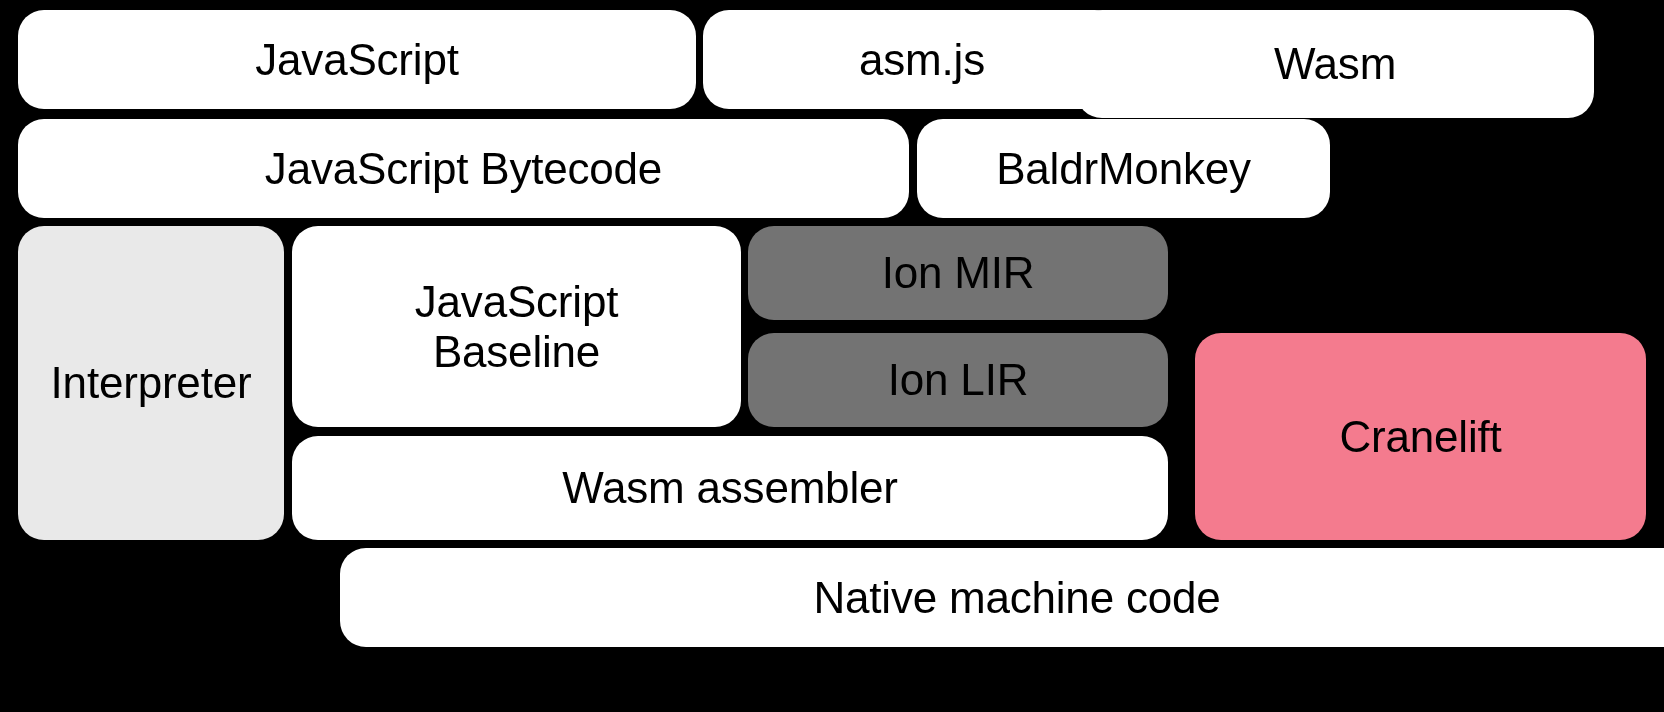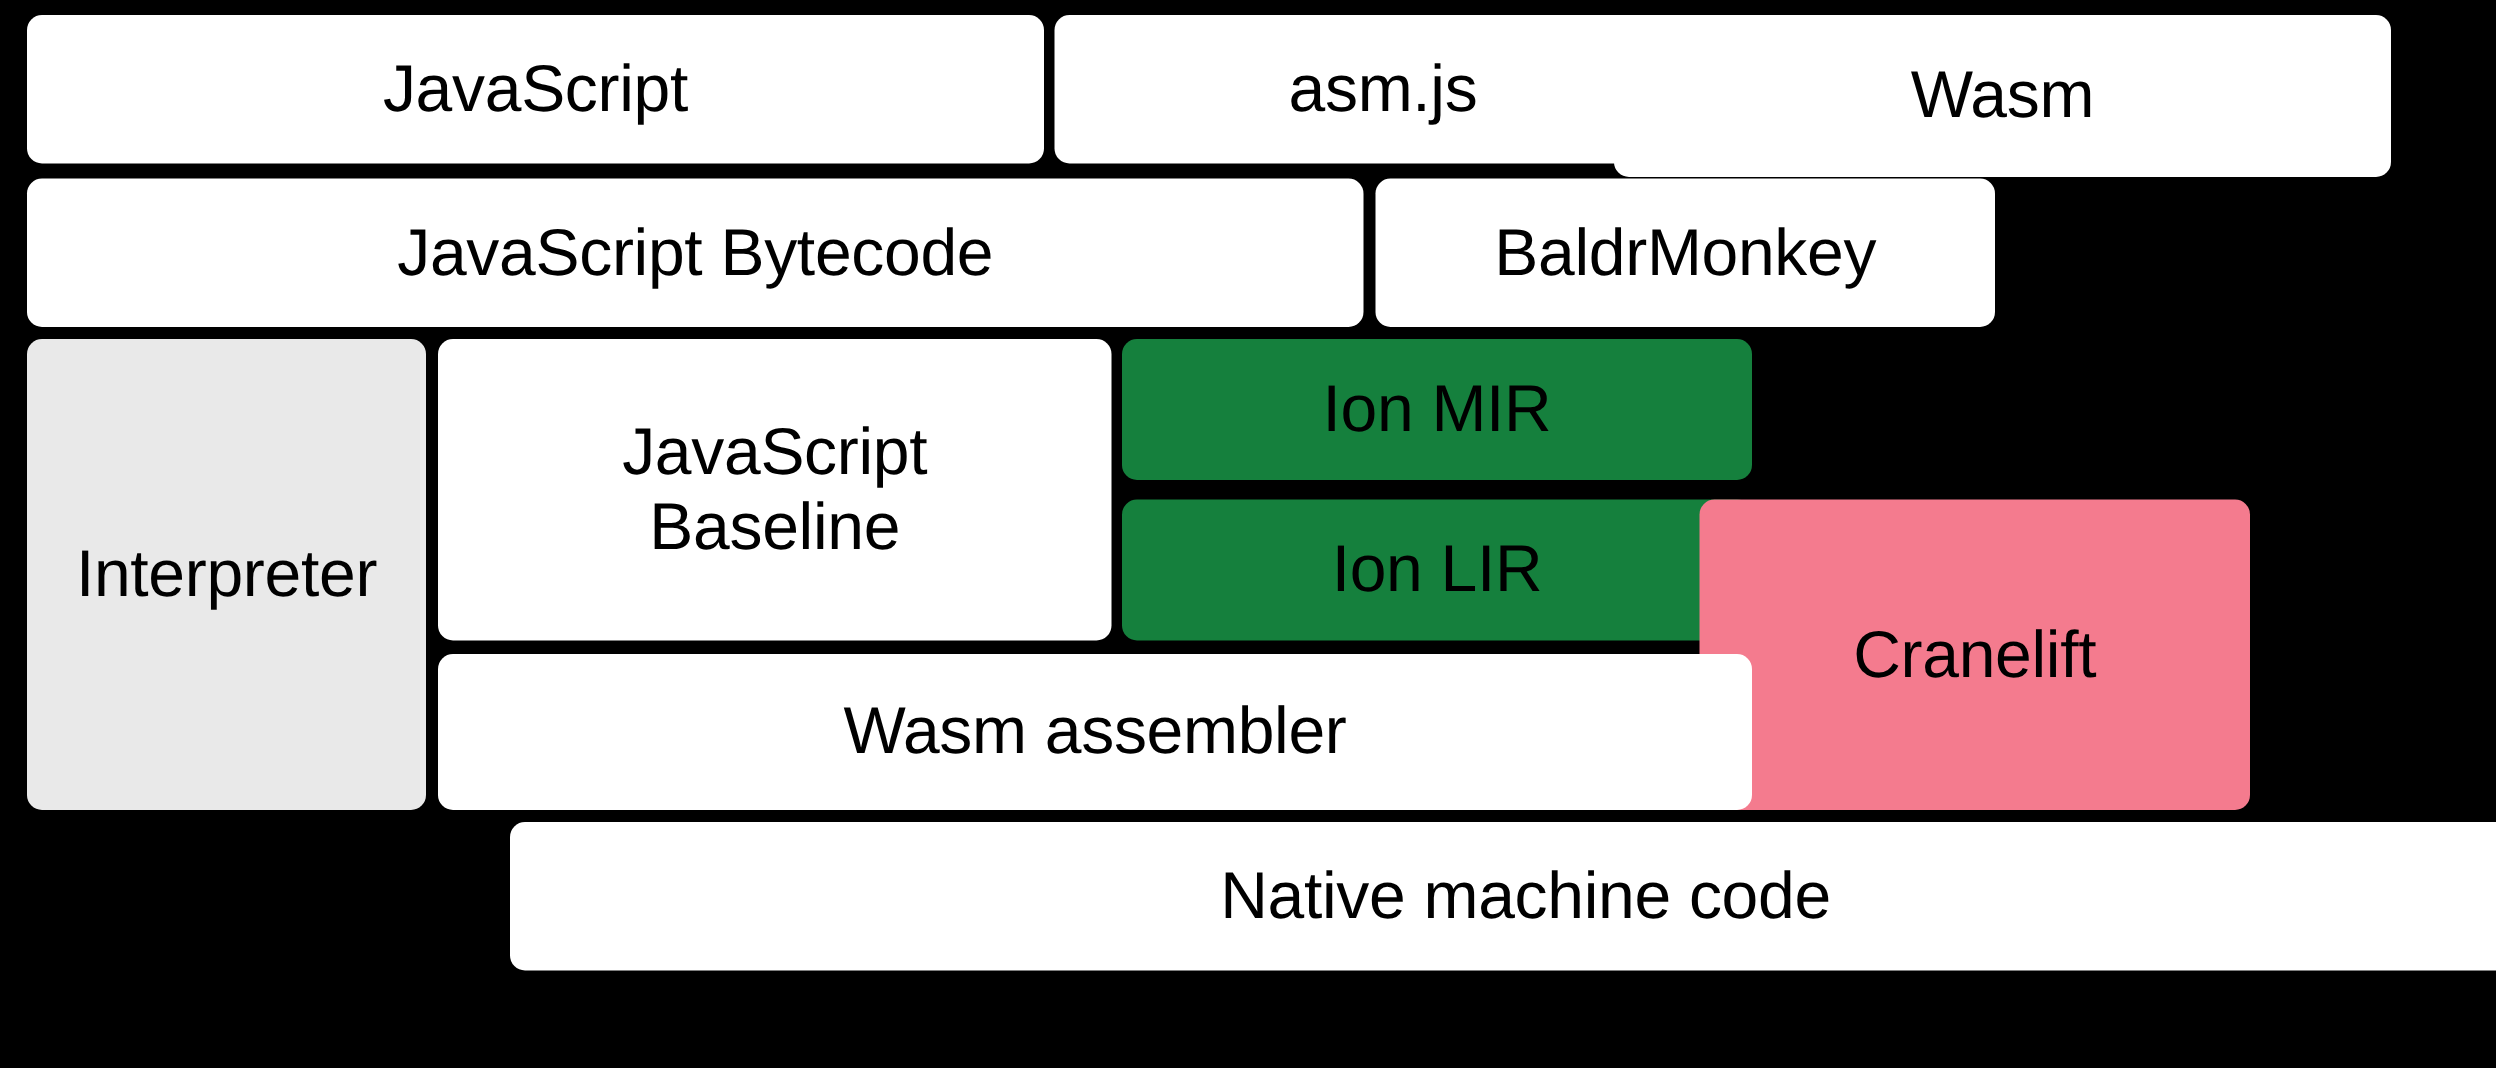--- a/index.html
+++ b/index.html
@@ -17,32 +17,32 @@
     background: #000000;
     overflow: hidden;
   }
   .node {
     position: absolute;
     box-sizing: border-box;
     display: flex;
     align-items: center;
     justify-content: center;
     text-align: center;
-    border-radius: 10px;
+    border-radius: 26px;
     color: #000000;
     font-size: 44px;
     line-height: 1.12;
     font-weight: 400;
     letter-spacing: -0.2px;
     white-space: pre-line;
     user-select: none;
   }
   .fill-white { background: #ffffff; }
   .fill-gray  { background: #e9e9e9; }
-  .fill-green { background: #15803d; }
+  .fill-green { background: #737373; }
   .fill-pink  { background: #f47b8e; }
 </style>
 </head>
 <body>
 
 <div id="diagram">
 
   <div class="node fill-white" style="left:18px; top:10px; width:678px; height:99px;">JavaScript</div>
 
   <div class="node fill-white" style="left:703px; top:10px; width:418px; height:99px;padding-left:20px;">asm.js</div>
@@ -55,19 +55,19 @@
 
   <div class="node fill-gray" style="left:18px; top:226px; width:266px; height:314px;">Interpreter</div>
 
   <div class="node fill-white" style="left:292px; top:226px; width:449px; height:201px;">JavaScript
 Baseline</div>
 
   <div class="node fill-green" style="left:748px; top:226px; width:420px; height:94px;">Ion MIR</div>
 
   <div class="node fill-green" style="left:748px; top:333px; width:420px; height:94px;">Ion LIR</div>
 
-  <div class="node fill-pink" style="left:1133px; top:333px; width:367px; height:207px;">Cranelift</div>
+  <div class="node fill-pink" style="left:1195px; top:333px; width:451px; height:207px;">Cranelift</div>
 
   <div class="node fill-white" style="left:292px; top:436px; width:876px; height:104px;">Wasm assembler</div>
 
   <div class="node fill-white" style="left:292px; top:548px; width:1354px; height:99px;margin-left:48px;">Native machine code</div>
 
 </div>
 
 </body></html>

